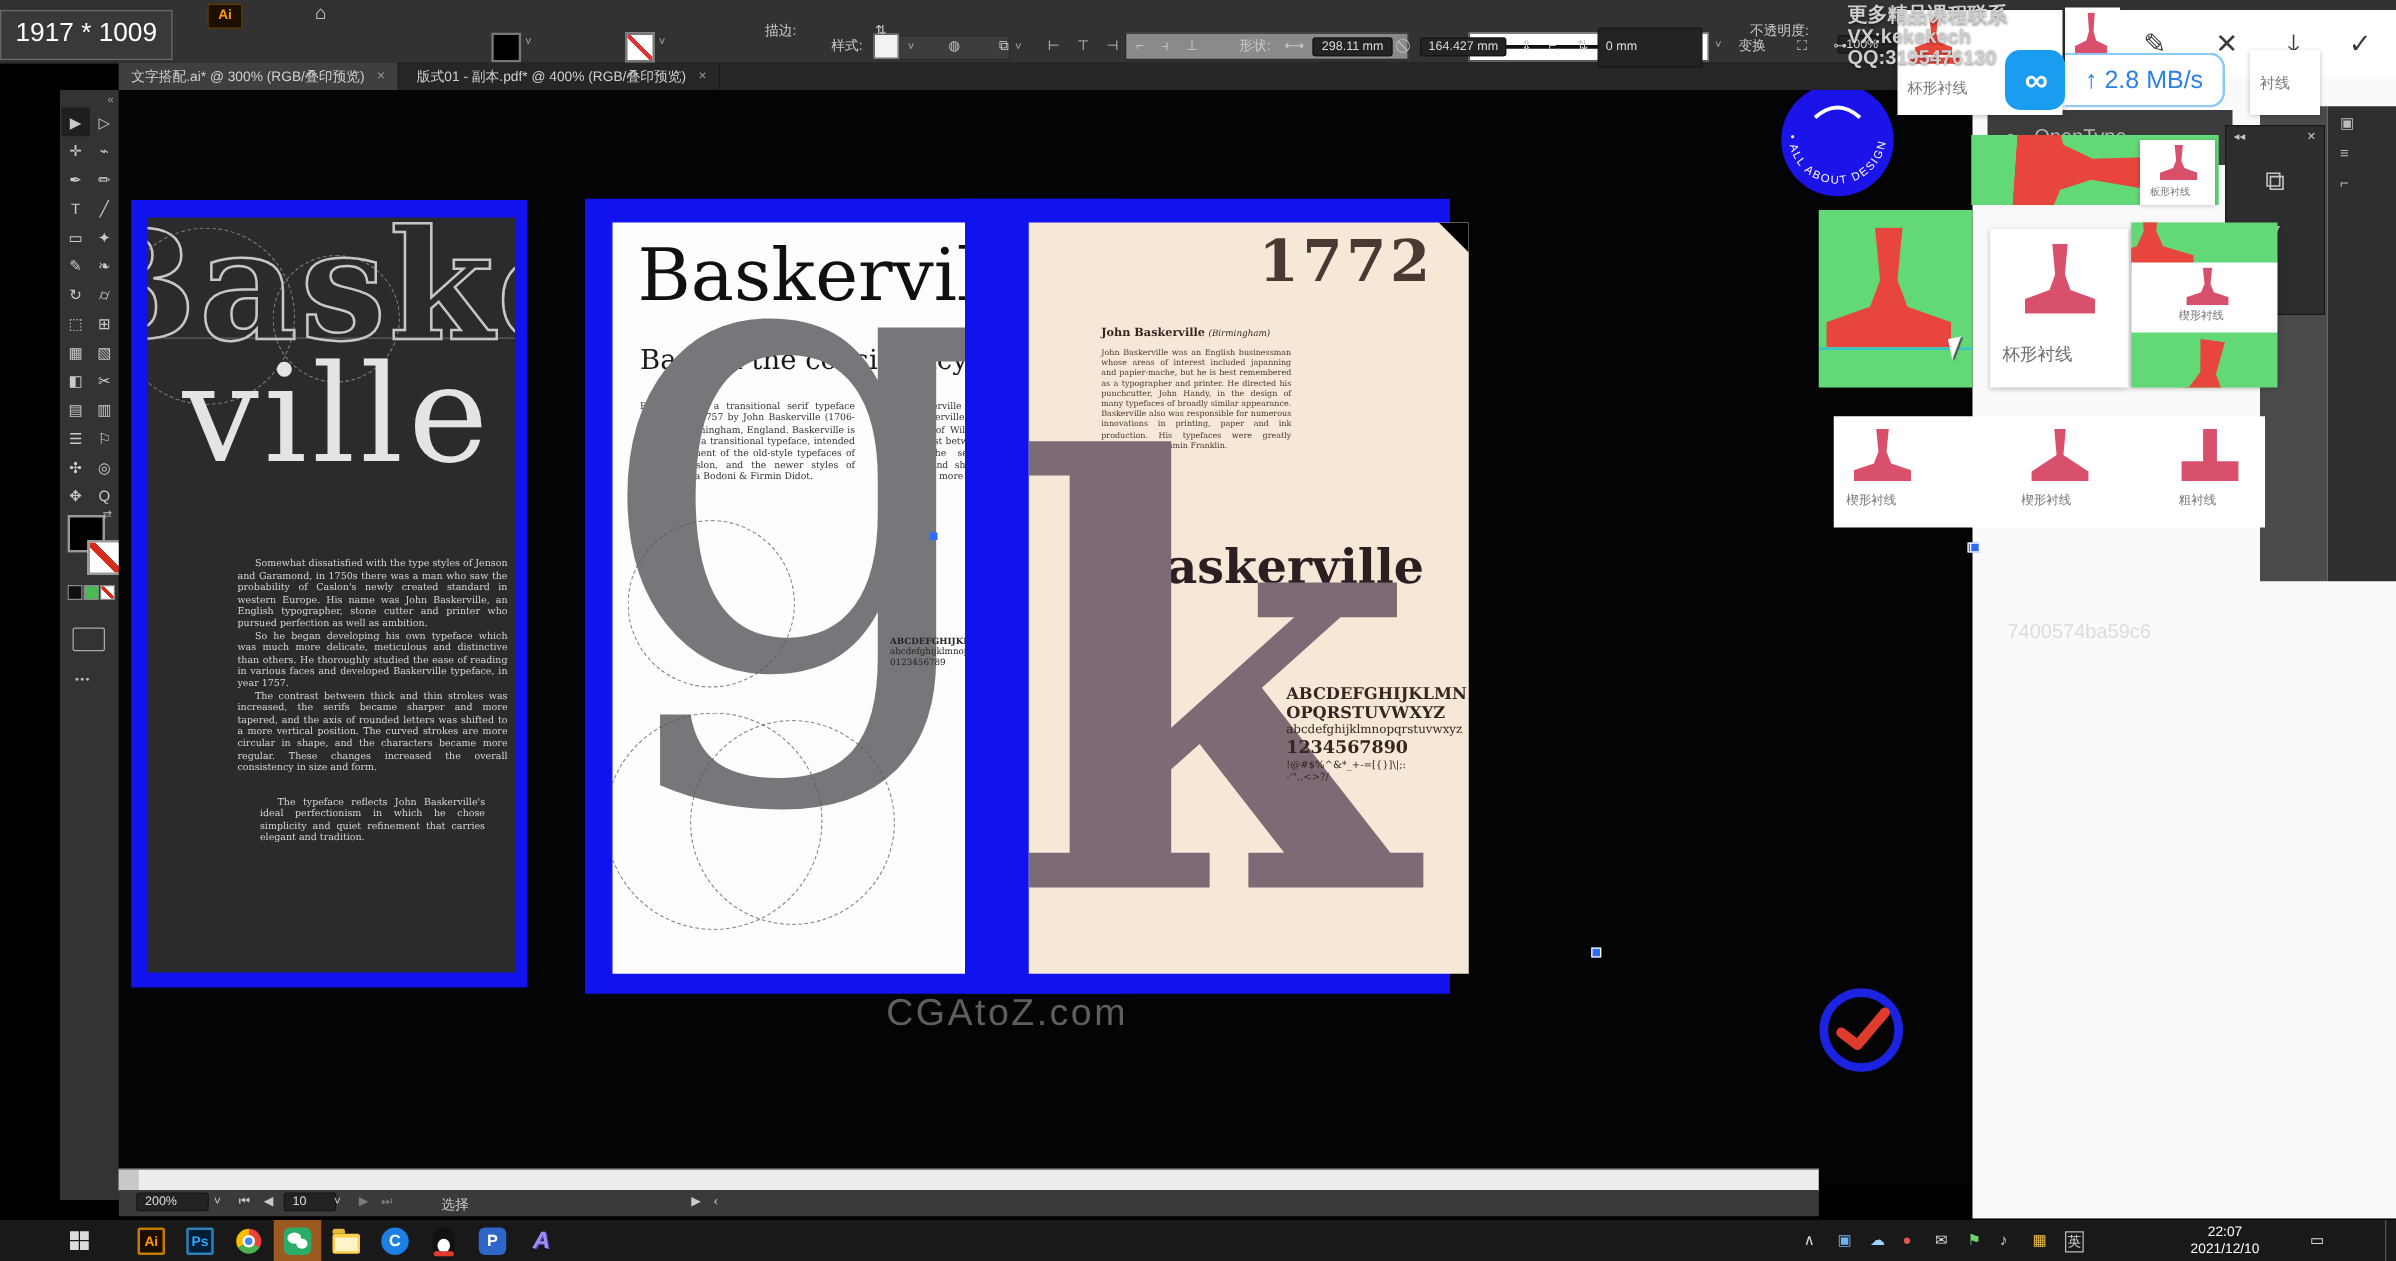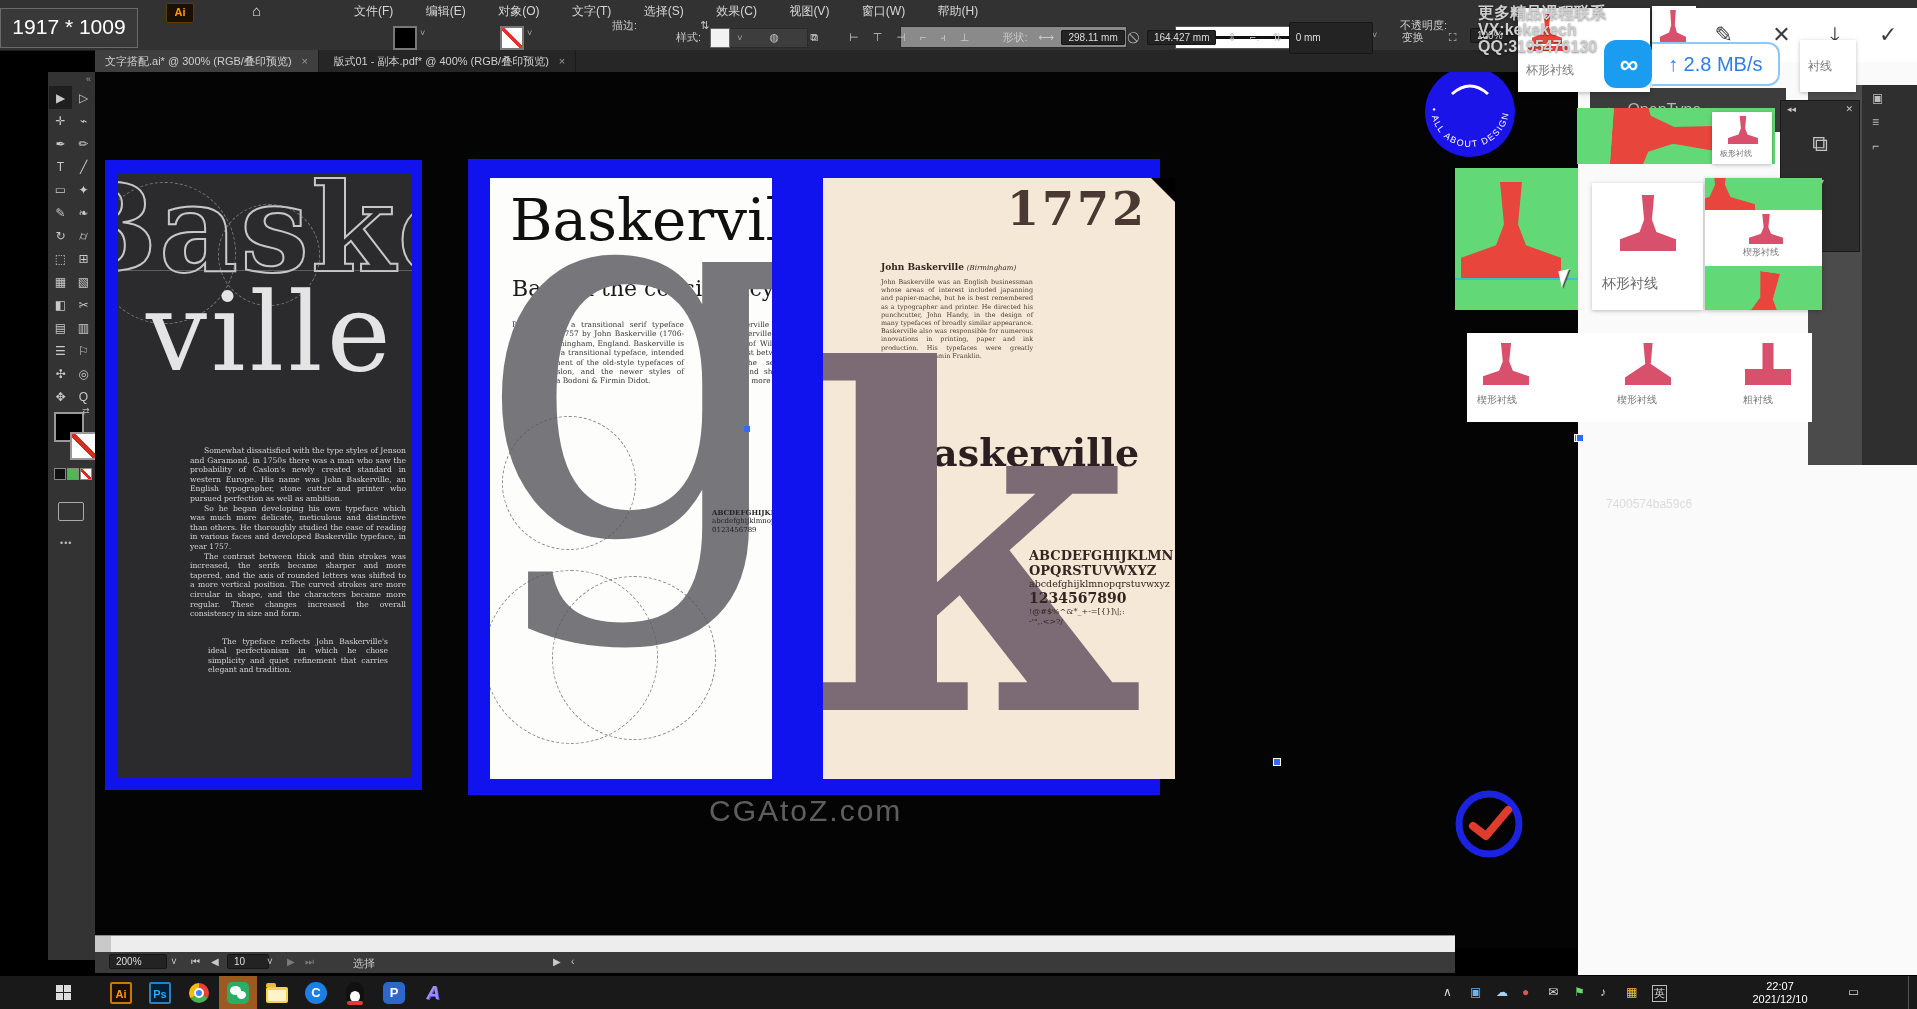--- a/index.html
+++ b/index.html
@@ -41,31 +41,20 @@
   .chrome-ic{width:20px;height:20px;border-radius:50%;background:conic-gradient(#ea4335 0 120deg,#4caf50 120deg 240deg,#fbbc05 240deg 360deg);position:relative;}
   .chrome-ic:after{content:"";position:absolute;left:5px;top:5px;width:10px;height:10px;border-radius:50%;background:#4285f4;border:2px solid #fff;box-sizing:border-box;}
   .cursor{position:absolute;width:0;height:0;border-left:11px solid #fff;border-bottom:17px solid transparent;filter:drop-shadow(1px 1px 0 #333);transform:rotate(-12deg);}
 </style>
 </head>
 <body>
 
 <div class="a topchrome">
   <div class="a" style="left:166px;top:3px;width:26px;height:18px;background:#1c0f00;border:1px solid #5c3c00;border-radius:2px;text-align:center;line-height:17px;color:#ff9a00;font-size:11px;font-weight:bold;">Ai</div>
   <div class="a" style="left:252px;top:2px;color:#e0e0e0;font-size:15px;">⌂</div>
-  <div class="a" style="left:340px;top:0;white-space:nowrap;">
-    <span class="menuitem">文件(F)</span>
-    <span class="menuitem">编辑(E)</span>
-    <span class="menuitem">对象(O)</span>
-    <span class="menuitem">文字(T)</span>
-    <span class="menuitem">选择(S)</span>
-    <span class="menuitem">效果(C)</span>
-    <span class="menuitem">视图(V)</span>
-    <span class="menuitem">窗口(W)</span>
-    <span class="menuitem">帮助(H)</span>
-  </div>
   <div class="a menuitem" style="left:1496px;top:0;">▦</div>
 
   <div class="a" style="left:393px;top:26px;width:20px;height:20px;background:#000;border:2px solid #777;"></div>
   <div class="a" style="left:420px;top:28px;color:#aaa;font-size:9px;">˅</div>
   <div class="a" style="left:500px;top:26px;width:20px;height:20px;background:#fff;border:2px solid #777;background-image:linear-gradient(45deg,transparent 44%,#d33 44%,#d33 56%,transparent 56%);"></div>
   <div class="a" style="left:527px;top:28px;color:#aaa;font-size:9px;">˅</div>
   <div class="a ctl" style="left:612px;top:11px;">描边:</div>
   <div class="a ctl" style="left:700px;top:11px;">⇅</div>
   <div class="a" style="left:716px;top:28px;width:90px;height:18px;background:#3d3d3d;border:1px solid #2a2a2a;"></div>
   <div class="a" style="left:812px;top:32px;color:#aaa;font-size:9px;">˅</div>
@@ -76,21 +65,21 @@
   </div>
   <div class="a" style="left:1372px;top:30px;color:#aaa;font-size:9px;">˅</div>
   <div class="a ctl" style="left:1400px;top:11px;">不透明度:</div>
   <div class="a field" style="left:1470px;top:28px;width:60px;">100%</div>
   <div class="a ctl" style="left:1545px;top:11px;">›</div>
 
 </div>
 
 <div class="a" style="left:0;top:0;width:0;height:0;"></div>
 <div class="a" style="left:660px;top:22px;height:28px;color:#c9c9c9;font-size:11px;line-height:28px;white-space:nowrap;z-index:3;">
-  <span style="margin-left:16px;">样式:</span>
+  <span style="margin-left:5px;">样式:</span>
   <span class="sq" style="width:18px;height:18px;background:#f2f2f2;border:1px solid #666;vertical-align:middle;margin-left:6px;"></span>
   <span style="color:#aaa;font-size:9px;margin-left:4px;">˅</span>
   <span style="margin-left:24px;">◍</span>
   <span style="margin-left:28px;">⧉</span>
   <span style="margin-left:28px;letter-spacing:14px;"><span>⊢</span><span>⊤</span><span>⊣</span><span>⌐</span><span>⫞</span><span>⊥</span></span>
   <span style="margin-left:16px;">形状:</span>
   <span style="margin-left:8px;">⟷</span>
   <span class="field" style="margin-left:4px;">298.11 mm</span>
   <span style="margin-left:8px;">⃠</span>
   <span class="field" style="margin-left:8px;">164.427 mm</span>
@@ -274,21 +263,21 @@
   <div class="serifglyph" style="left:16px;top:94px;width:90px;height:60px;background:#e8453c;transform:rotate(8deg);"></div>
 </div>
 <div class="whitecard" style="left:1467px;top:333px;width:345px;height:89px;box-shadow:none;">
   <div class="serifglyph" style="left:16px;top:10px;width:46px;height:42px;background:#d8506b;"></div>
   <div class="cap" style="left:10px;top:60px;font-size:10px;">楔形衬线</div>
   <div class="serifglyph" style="left:158px;top:10px;width:46px;height:42px;background:#d8506b;clip-path:polygon(40% 0,60% 0,56% 50%,100% 82%,100% 100%,0 100%,0 82%,44% 50%);"></div>
   <div class="cap" style="left:150px;top:60px;font-size:10px;">楔形衬线</div>
   <div class="serifglyph" style="left:278px;top:10px;width:46px;height:42px;background:#d8506b;clip-path:polygon(38% 0,62% 0,62% 62%,100% 62%,100% 100%,0 100%,0 62%,38% 62%);"></div>
   <div class="cap" style="left:276px;top:60px;font-size:10px;">粗衬线</div>
 </div>
-<div class="a" style="left:1606px;top:497px;color:#dcdcdc;font-size:12px;">7400574ba59c6</div>
+<div class="a" style="left:1606px;top:497px;color:#dcdcdc;font-size:16px;">7400574ba59c6</div>
 <div class="bluedot" style="left:1576px;top:434px;"></div>
 
 <div class="cursor" style="left:1560px;top:270px;z-index:90;"></div>
 
 <div class="a" style="left:1695px;top:8px;width:222px;height:54px;background:#fff;display:flex;align-items:center;justify-content:space-around;color:#3c3c3c;font-size:22px;z-index:40;">
   <span>✎</span>
   <span>✕</span>
   <span>⤓</span>
   <span>✓</span>
 </div>

